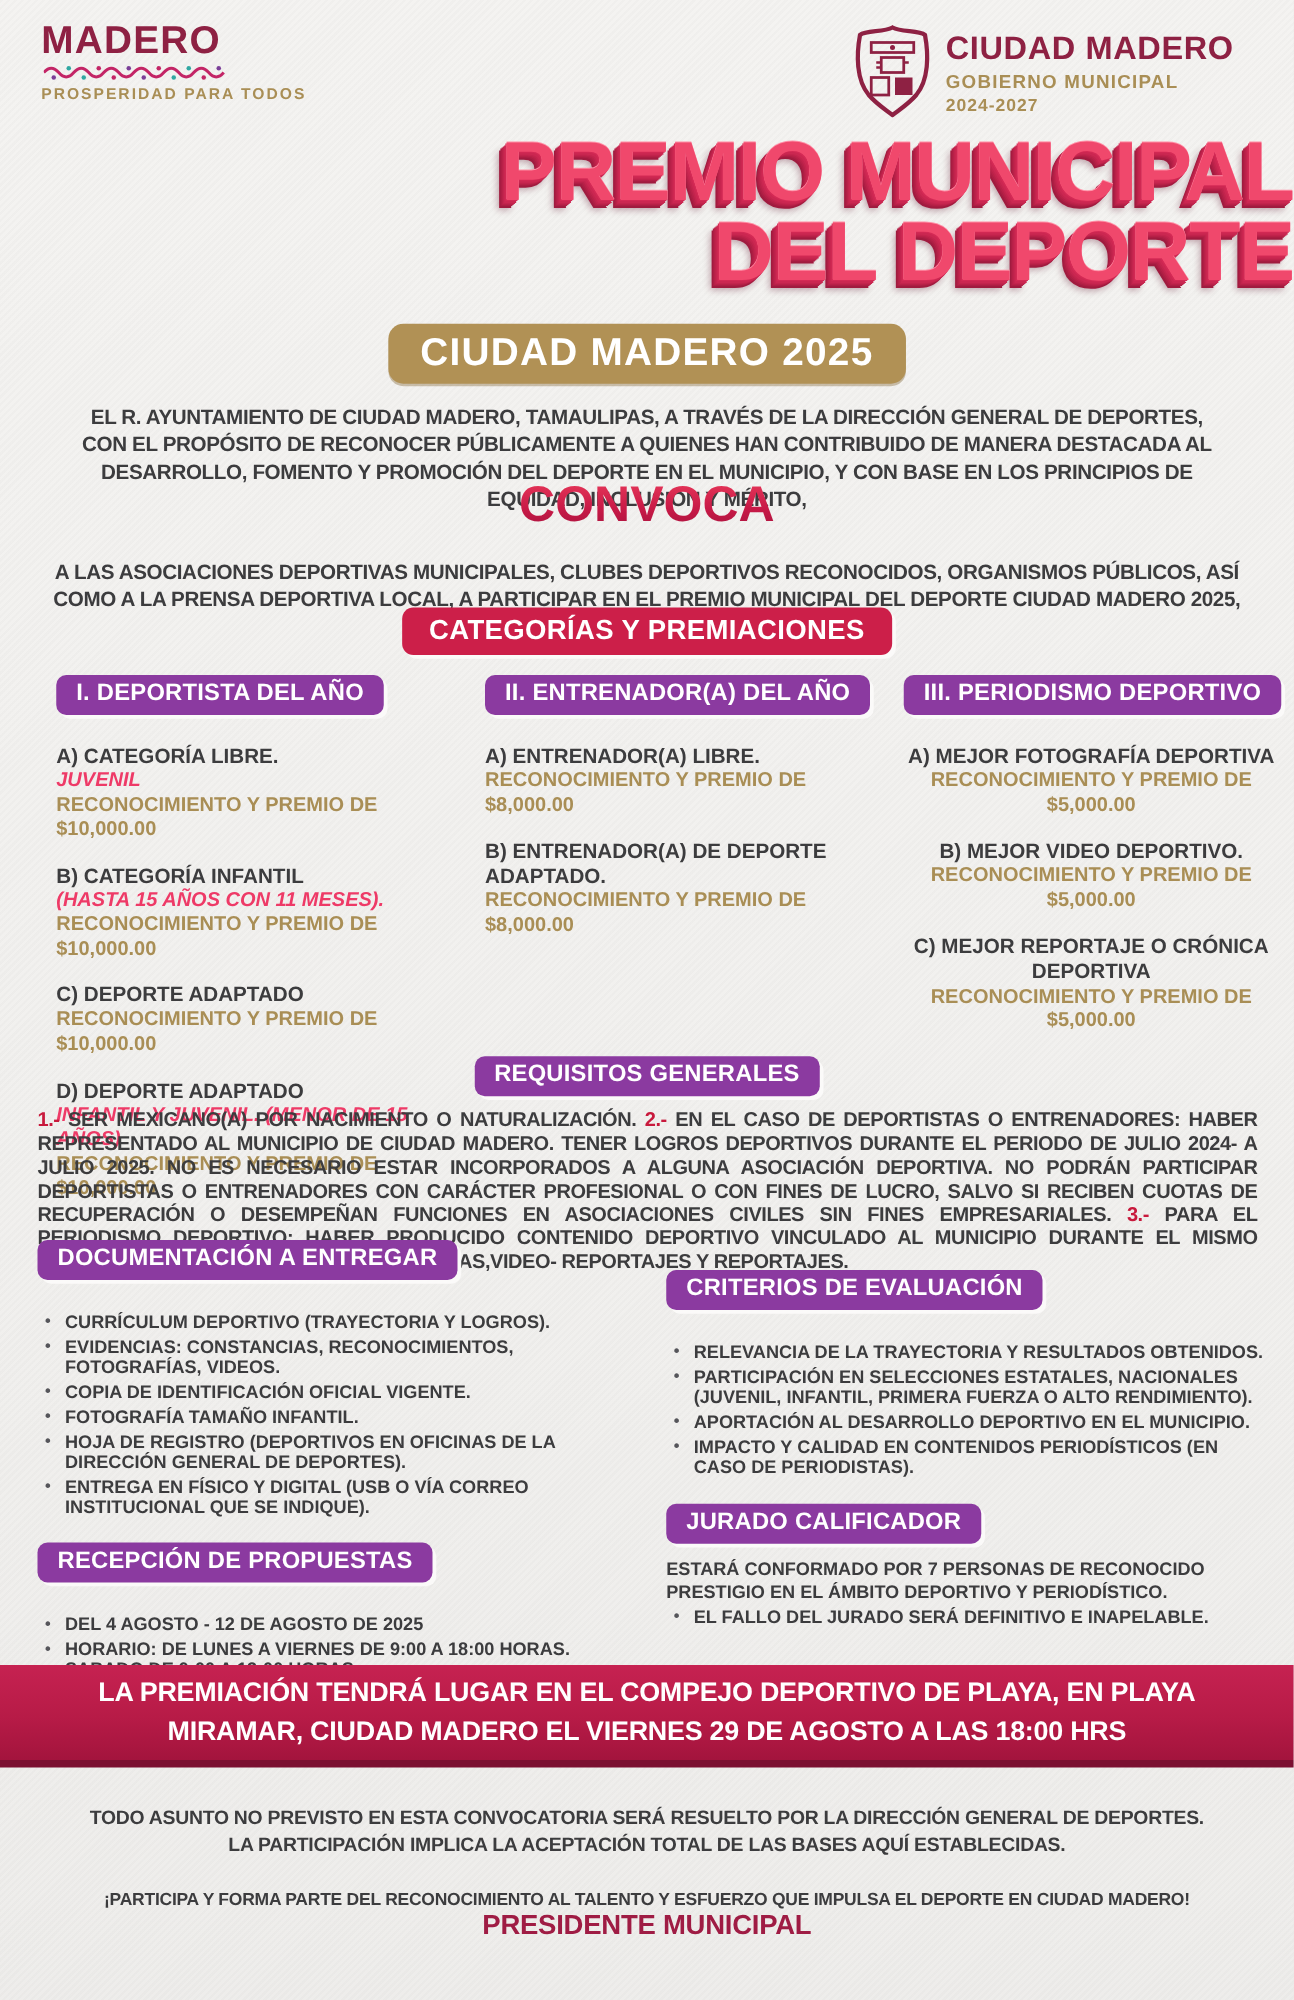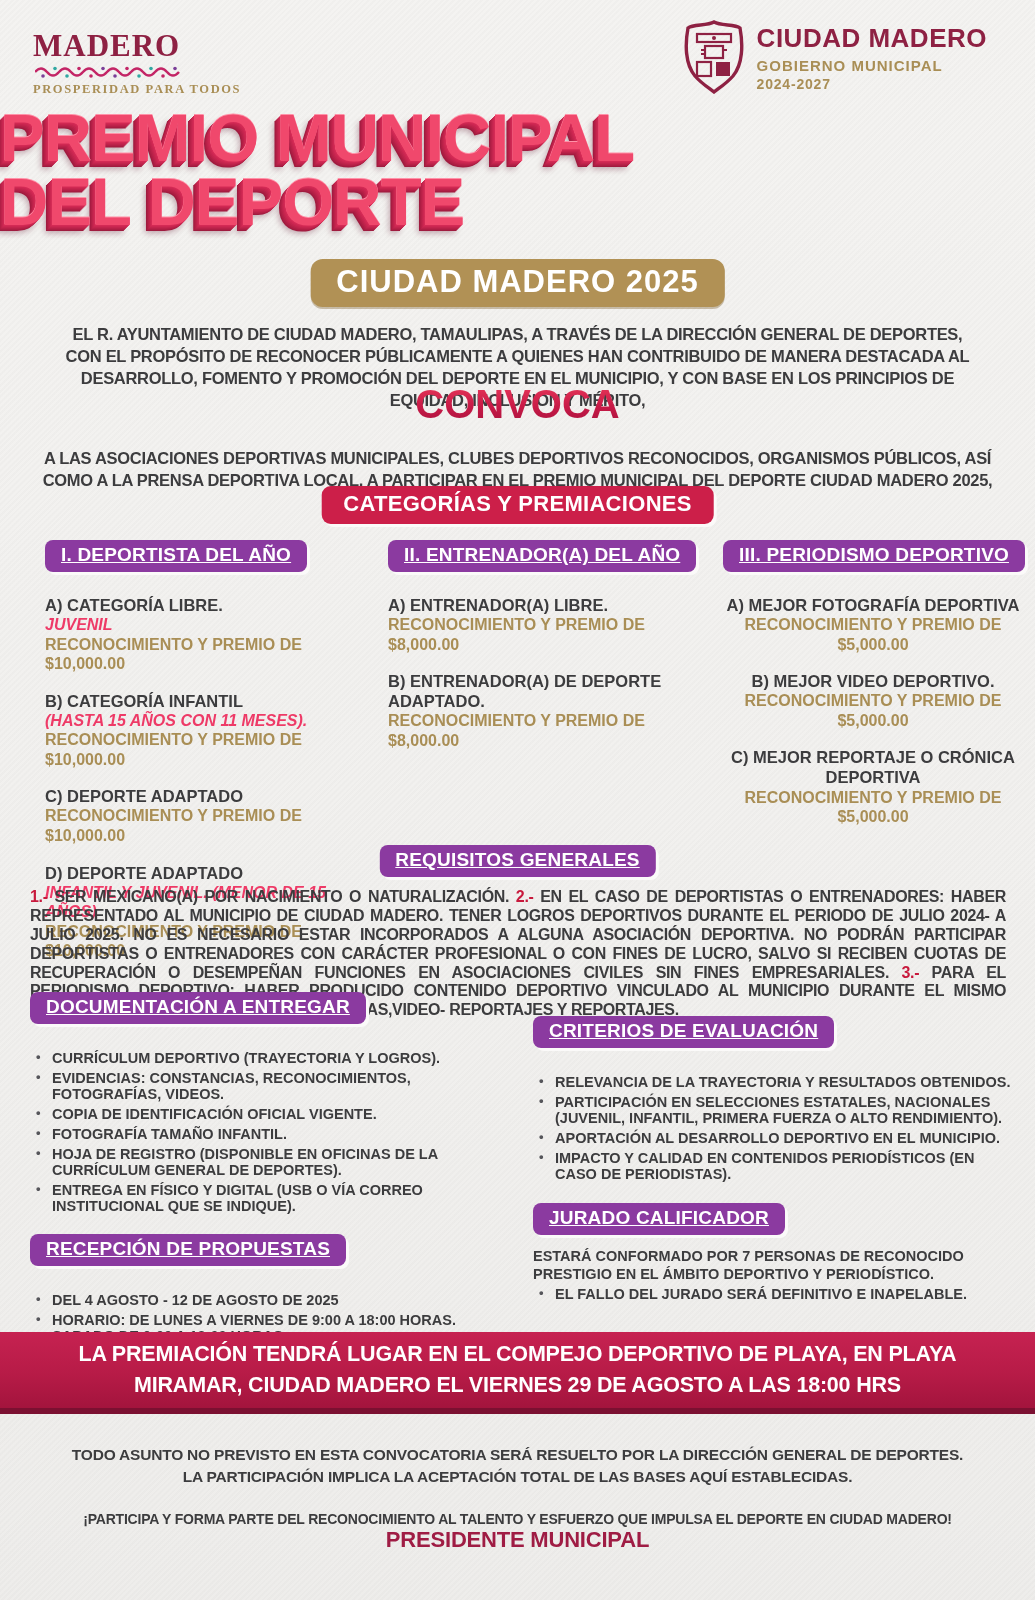--- a/index.html
+++ b/index.html
@@ -8,31 +8,31 @@
     font-family:"Liberation Sans", sans-serif;
     background:#e9e8e6;
   }
   .page{
     position:relative; width:1035px; height:1600px; overflow:hidden;
     background:
       repeating-linear-gradient(135deg, rgba(0,0,0,0.015) 0 2px, rgba(255,255,255,0.02) 2px 4px),
       linear-gradient(180deg,#f4f3f1 0%, #f1f0ee 60%, #eeedeb 100%);
   }
   
-  .top-logo{ position:absolute; left:33px; top:28px;font-family:Liberation Serif, serif; }
+  .top-logo{ position:absolute; left:33px; top:14px; }
   .logo-word{ font-size:31px; font-weight:bold; letter-spacing:1px; color:#8E2143; }
   .logo-wave{ display:block; margin:2px 0 3px 2px; }
   .logo-tag{ font-size:12.5px; font-weight:bold; letter-spacing:1.6px; color:#A98E55; }
   .gov{ position:absolute; right:48px; top:20px; display:flex; align-items:center; gap:12px; }
   .gov-text{ display:flex; flex-direction:column; }
   .gov-title{ font-size:26px; font-weight:bold; letter-spacing:.5px; color:#8E2143; }
   .gov-sub{ font-size:15px; font-weight:bold; letter-spacing:1px; color:#A98E55; margin-top:3px; }
   .gov-term{ font-size:14px; font-weight:bold; letter-spacing:.8px; color:#A98E55; margin-top:2px; }
   
-  .hero{ position:absolute; top:106px; left:0; width:100%; text-align:left; line-height:.96; }
+  .hero{ position:absolute; top:106px; left:0; width:100%; text-align:right; line-height:.96; }
   .hero-line{
     display:block; font-size:67px; font-weight:bold; letter-spacing:-1px;
     color:#F0486C;
     text-shadow:
       0 -1px 0 #ff92a8,
       -1px 1px 0 #d42a55, -2px 2px 0 #cb2751, -3px 3px 0 #c2244d,
       -4px 4px 0 #b82148, -5px 5px 0 #ad1e44, -6px 6px 0 #a01b3f,
       -7px 8px 6px rgba(90,10,35,.35);
   }
   .year-badge{
@@ -67,21 +67,20 @@
   
   .col{ position:absolute; top:540px; }
   .col-1{ left:45px;  width:330px; }
   .col-2{ left:388px; width:315px; }
   .col-3{ left:723px; width:300px;text-align:center; }
   .pill-purple{
     display:inline-block; background:#8B3AA0; color:#fff;
     font-size:19px; font-weight:bold; letter-spacing:.2px;
     padding:4px 16px 6px; border-radius:8px; white-space:nowrap;
     box-shadow:3px 3px 0 #fbfaf9;
-    text-decoration:underline;
   }
   .cat-item{ margin-top:17px; }
   .col .pill-purple{ margin-bottom:6px; }
   .cat-title{ font-size:16.5px; font-weight:bold; color:#3C3C3E; line-height:1.22; }
   .cat-note{ font-size:16px; font-weight:bold; font-style:italic; color:#EE3A67; line-height:1.22; }
   .cat-prize{ font-size:16px; font-weight:bold; color:#A98E55; line-height:1.22; }
   
   .req-pill{ position:absolute; top:845px; left:50%; transform:translateX(-50%); }
   .req-text{
     position:absolute; top:888px; left:30px; width:976px;
@@ -236,21 +235,21 @@
 
   <div class="lcol">
     <div class="pill-wrap">
       <span class="pill-purple">DOCUMENTACIÓN A ENTREGAR</span>
     </div>
     <ul class="bullets">
       <li>CURRÍCULUM DEPORTIVO (TRAYECTORIA Y LOGROS).</li>
       <li>EVIDENCIAS: CONSTANCIAS, RECONOCIMIENTOS, FOTOGRAFÍAS, VIDEOS.</li>
       <li>COPIA DE IDENTIFICACIÓN OFICIAL VIGENTE.</li>
       <li>FOTOGRAFÍA TAMAÑO INFANTIL.</li>
-      <li>HOJA DE REGISTRO (DISPONIBLE EN OFICINAS DE LA CURRÍCULUM GENERAL DE DEPORTES).</li>
+      <li>HOJA DE REGISTRO (DEPORTIVOS EN OFICINAS DE LA DIRECCIÓN GENERAL DE DEPORTES).</li>
       <li>ENTREGA EN FÍSICO Y DIGITAL (USB O VÍA CORREO INSTITUCIONAL QUE SE INDIQUE).</li>
     </ul>
     <div class="pill-wrap second-pill">
       <span class="pill-purple">RECEPCIÓN DE PROPUESTAS</span>
     </div>
     <ul class="bullets">
       <li>DEL 4 AGOSTO - 12 DE AGOSTO DE 2025</li>
       <li>HORARIO: DE LUNES A VIERNES DE 9:00 A 18:00 HORAS. SABADO DE 9:00 A 13:00 HORAS.</li>
     </ul>
   </div>

